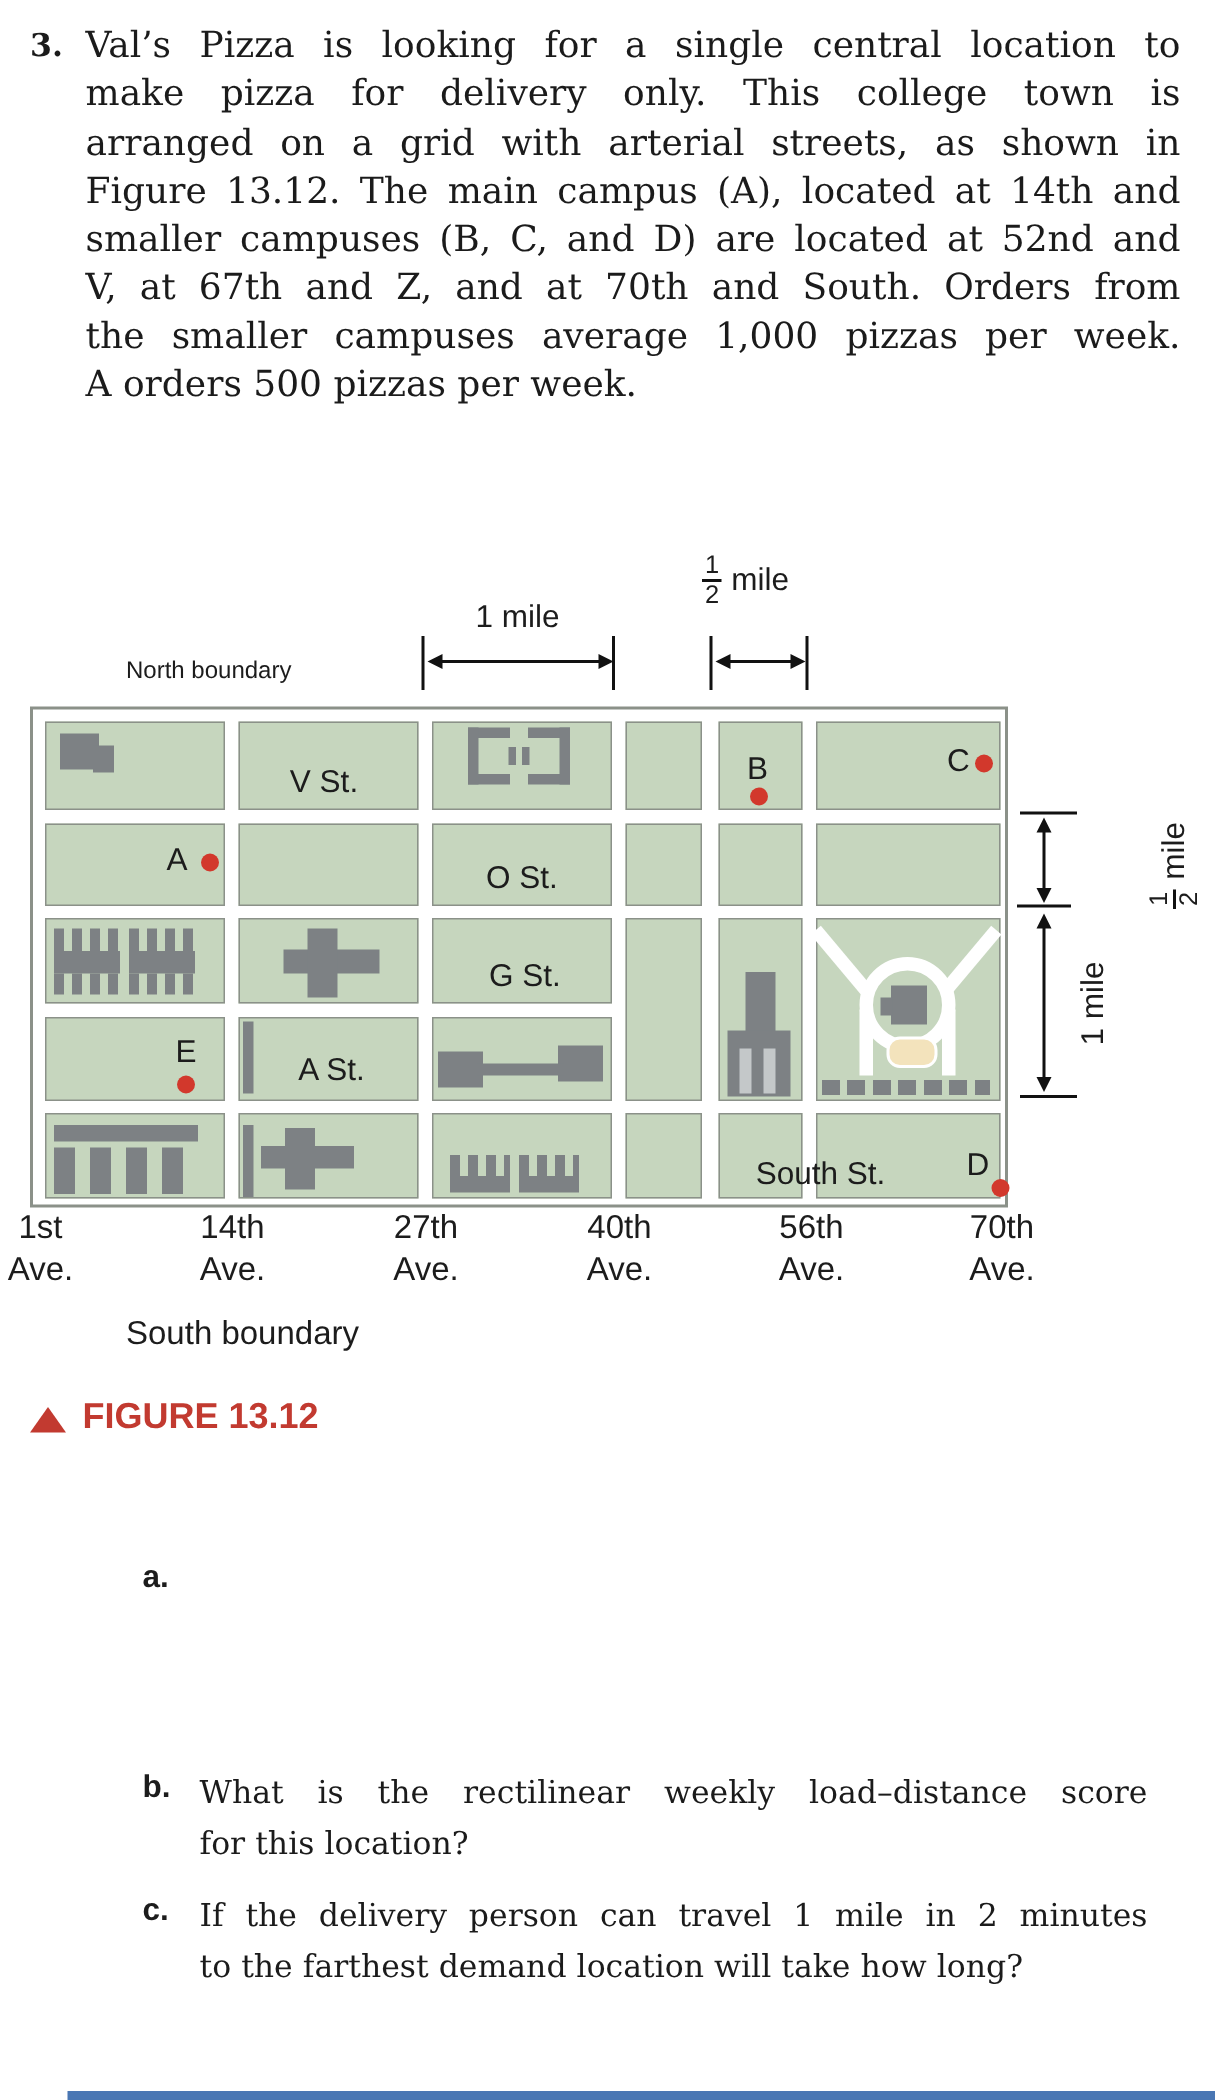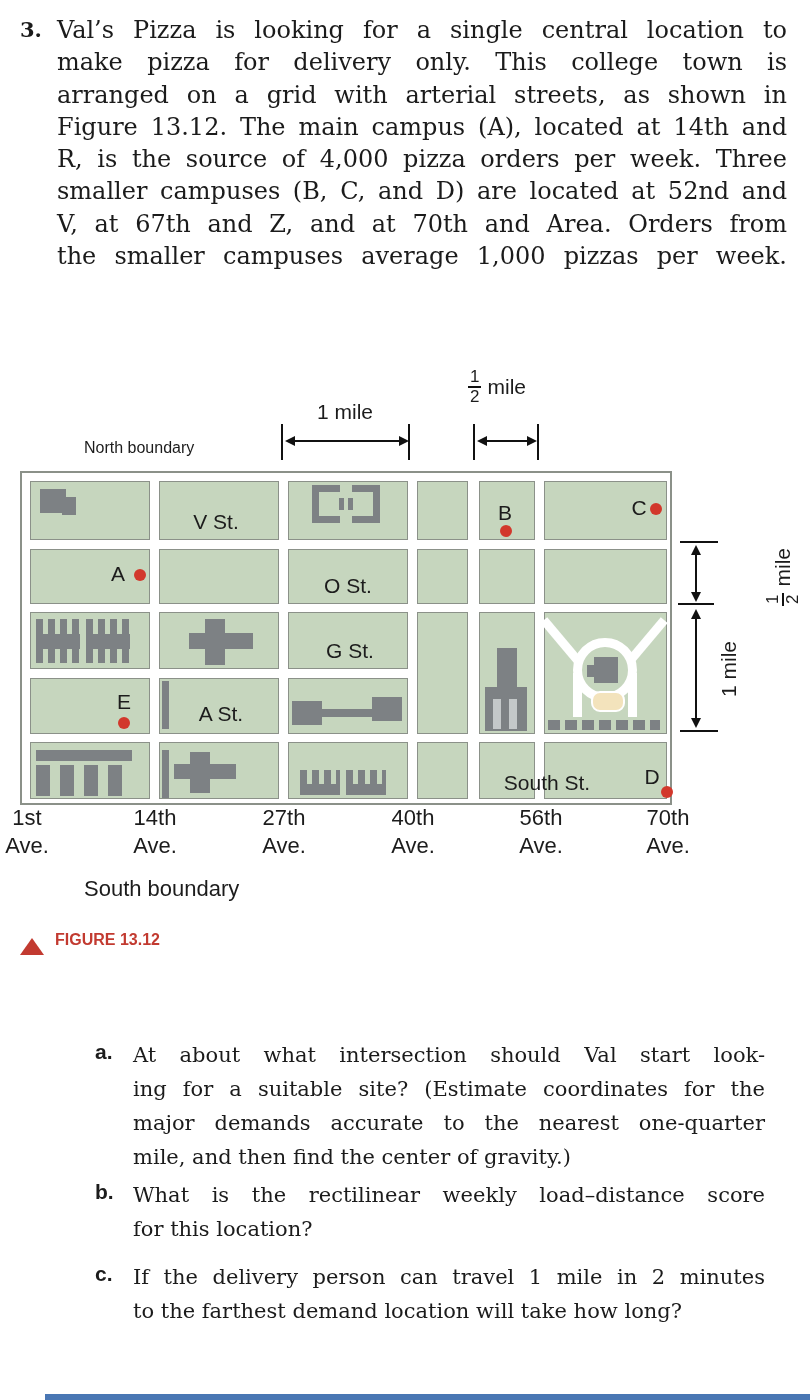--- a/index.html
+++ b/index.html
@@ -54,39 +54,39 @@
   .varrow .tb{position:absolute;bottom:0;left:0;width:0;height:0;border-left:5px solid transparent;border-right:5px solid transparent;border-top:10px solid #111;}
   .frac{display:inline-flex;flex-direction:column;align-items:center;font-size:17px;line-height:18px;}
   .frac .den{border-top:2px solid #111;padding:0 2px;}
   .scalelabel{font-size:21px;}
   .halfwrap{display:inline-flex;align-items:center;gap:6px;}
   .rot{transform:translate(-50%,-50%) rotate(-90deg);transform-origin:center;white-space:nowrap;}
   .ave{position:absolute;transform:translateX(-50%);text-align:center;font-size:22px;line-height:28px;top:804px;}
   .bndlabel{position:absolute;}
   
   .captri{position:absolute;left:20px;top:938px;width:0;height:0;border-left:12px solid transparent;border-right:12px solid transparent;border-bottom:17px solid var(--capred);}
-  .caplabel{position:absolute;left:55px;top:931px;font-size:16px;font-weight:bold;color:var(--capred);}
+  .caplabel{position:absolute;left:55px;top:931px;font-size:24px;font-weight:bold;color:var(--capred);}
   .captitle{position:absolute;left:58px;top:962px;font-size:21px;color:var(--capgray);}
   .bottombar{position:absolute;left:45px;top:1394px;width:765px;height:6px;background:#4a77b4;}
 </style>
 </head>
 <body>
 
 <div id="page">
 
   <div class="abs serif pnum">3.</div>
   <div class="abs serif para">
     <div class="pl j">Val’s Pizza is looking for a single central location to</div>
     <div class="pl j">make pizza for delivery only. This college town is</div>
     <div class="pl j">arranged on a grid with arterial streets, as shown in</div>
     <div class="pl j">Figure 13.12. The main campus (A), located at 14th and</div>
-    <div class="pl j">R, is the source of 4,000 pizza orders per week. Three</div>
     <div class="pl j">smaller campuses (B, C, and D) are located at 52nd and</div>
-    <div class="pl j">V, at 67th and Z, and at 70th and Area. Orders from</div>
+    <div class="pl j">V, at 67th and Z, and at 70th and South. Orders from</div>
     <div class="pl j">the smaller campuses average 1,000 pizzas per week.</div>
+    <div class="pl">A orders 500 pizzas per week.</div>
   </div>
 
   <div class="abs sans bndlabel" style="left:84px;top:439px;font-size:16px;">North boundary</div>
 
   <div class="abs sans scalelabel" style="left:345px;top:412px;transform:translate(-50%,-50%);">1 mile</div>
   <div class="vtick" style="left:281px;top:424px;"></div>
   <div class="vtick" style="left:408px;top:424px;"></div>
   <div class="harrow" style="left:285px;top:436px;width:124px;">
     <span class="line"></span>
     <span class="tl"></span>
@@ -267,26 +267,20 @@
     <div>70th</div>
     <div>Ave.</div>
   </div>
 
   <div class="abs sans bndlabel" style="left:84px;top:876px;font-size:22px;">South boundary</div>
 
   <div class="captri"></div>
   <div class="caplabel sans">FIGURE 13.12</div>
 
   <div class="abs sans qletter" style="top:1040px;">a.</div>
-  <div class="abs serif qblock" style="top:1038px;">
-    <div class="pl j">At about what intersection should Val start look-</div>
-    <div class="pl j">ing for a suitable site? (Estimate coordinates for the</div>
-    <div class="pl j">major demands accurate to the nearest one-quarter</div>
-    <div class="pl">mile, and then find the center of gravity.)</div>
-  </div>
 
   <div class="abs sans qletter" style="top:1180px;">b.</div>
   <div class="abs serif qblock" style="top:1178px;">
     <div class="pl j">What is the rectilinear weekly load–distance score</div>
     <div class="pl">for this location?</div>
   </div>
 
   <div class="abs sans qletter" style="top:1262px;">c.</div>
   <div class="abs serif qblock" style="top:1260px;">
     <div class="pl j">If the delivery person can travel 1 mile in 2 minutes</div>

